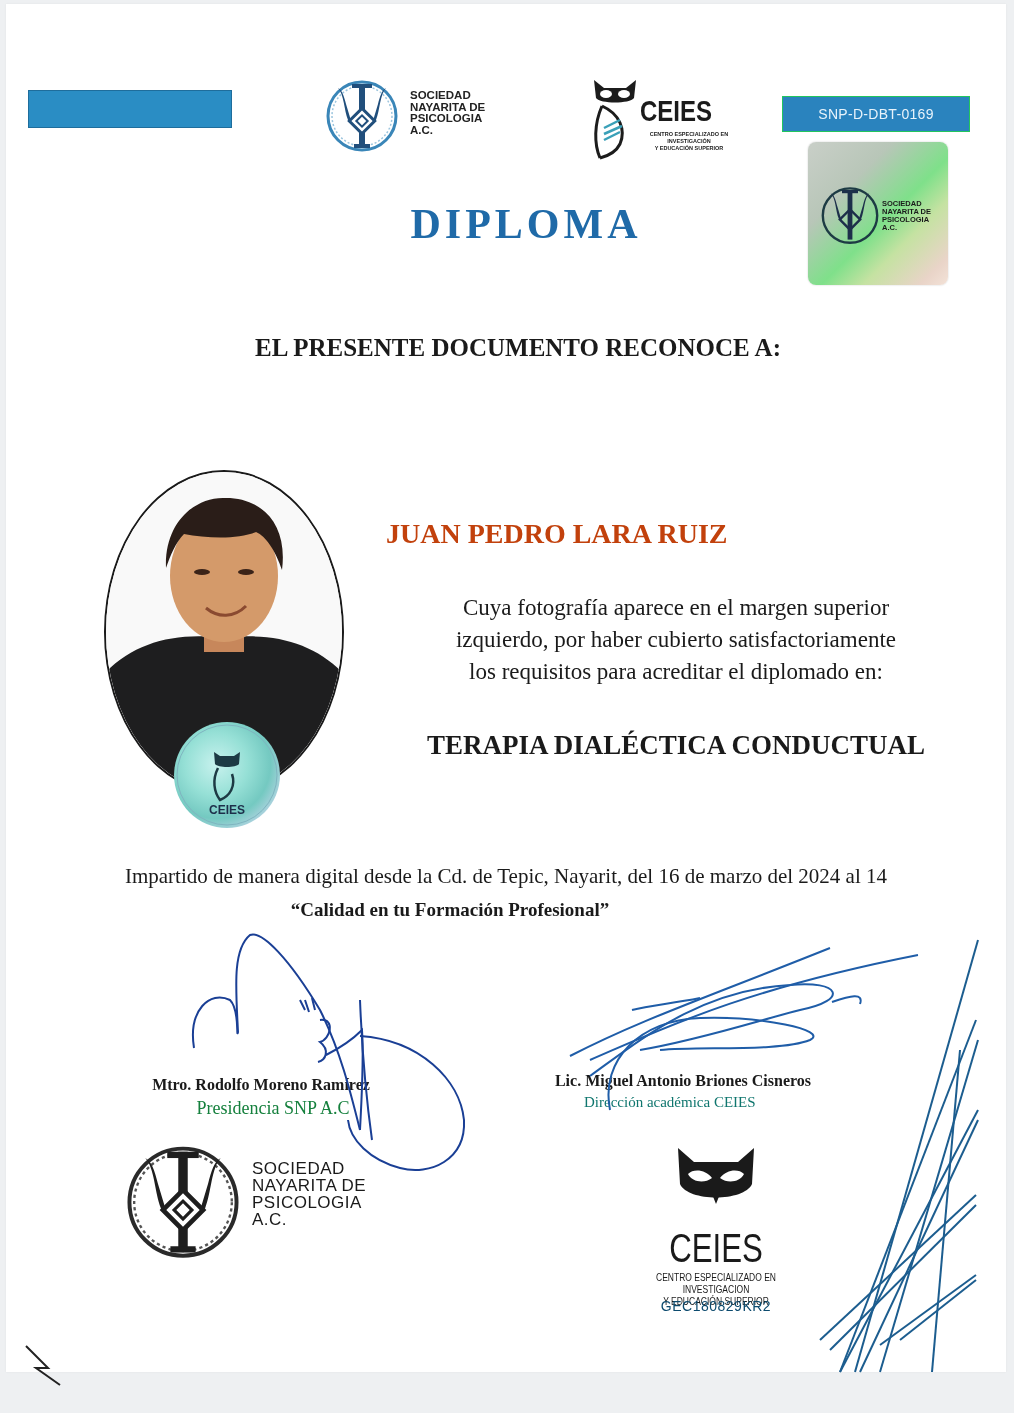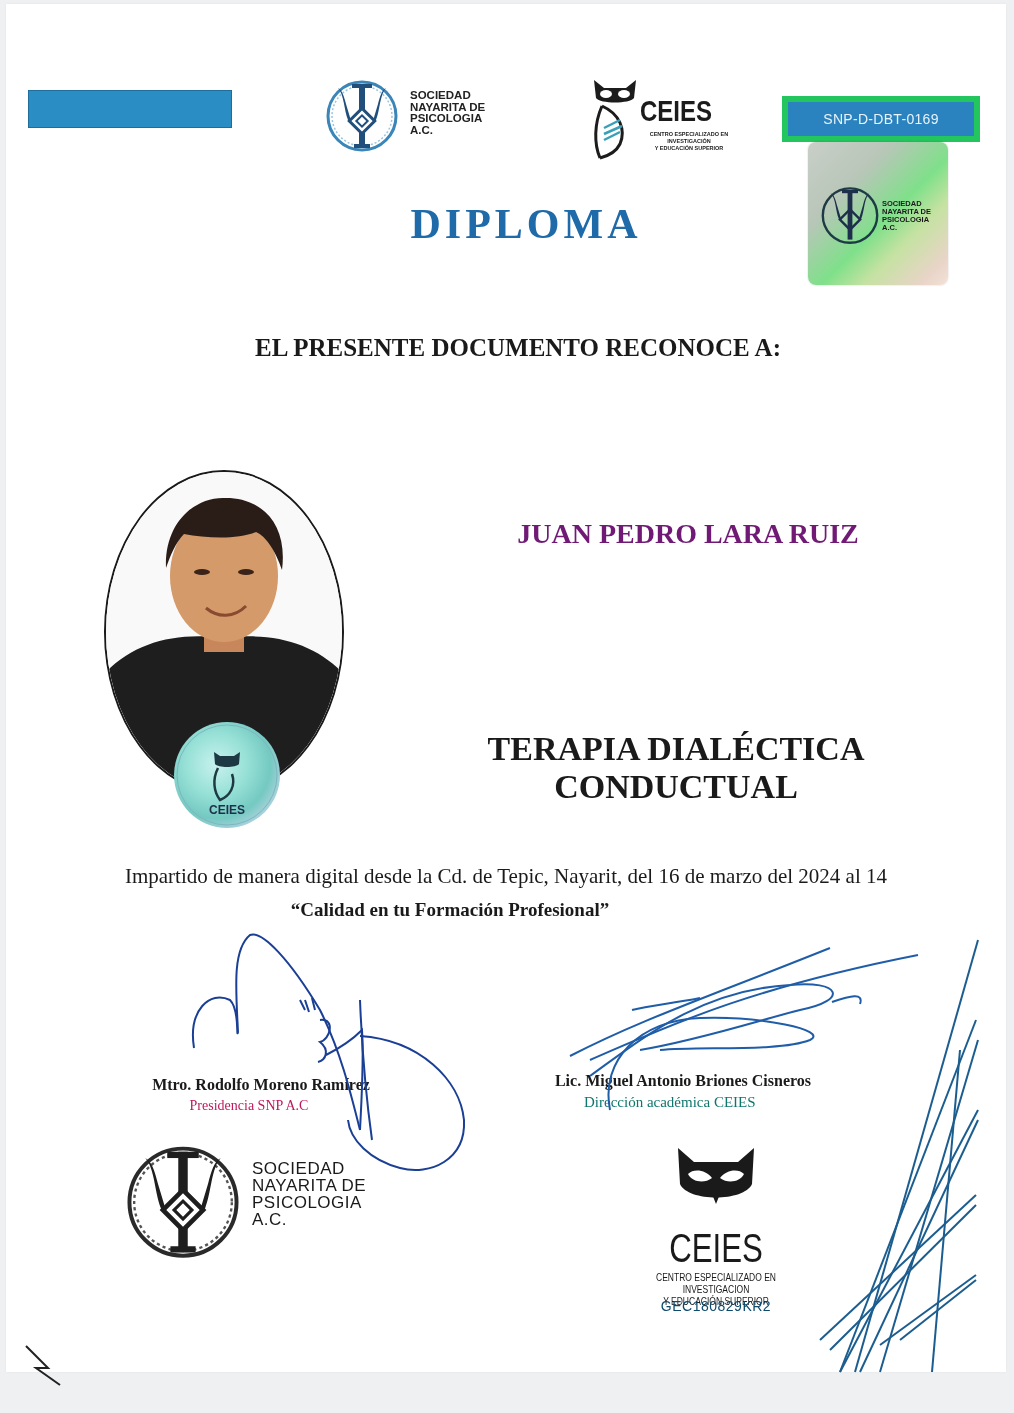--- a/index.html
+++ b/index.html
@@ -9,21 +9,21 @@
   }
   .page {
     position:absolute; left:6px; top:4px; width:1000px; height:1368px; background:#ffffff;
     box-shadow:0 0 2px rgba(0,0,0,0.06);
   }
   .abs { position:absolute; }
   .bar-left {
     left:22px; top:86px; width:202px; height:36px; background:#2a8dc4; border:1px solid #1e6d9c;
   }
   .bar-right {
-    left:776px; top:92px; width:186px; height:34px; background:#2a83be; border:6px solid #22c55e;
+    left:776px; top:92px; width:186px; height:34px; background:#2a83be; border:1px solid #22c55e;
     color:#e8f3fb; font-family:"Liberation Sans", sans-serif; font-size:14px;
     display:flex; align-items:center; justify-content:center; letter-spacing:0.3px;
   }
   .snp-logo-top { left:316px; top:70px; width:80px; height:80px; }
   .snp-text-top {
     left:404px; top:86px; font-family:"Liberation Sans", sans-serif; font-weight:bold; font-size:11.5px;
     line-height:11.5px; color:#222;
   }
   .ceies-logo-top { left:584px; top:70px; width:50px; height:88px; }
   .ceies-title-top {
@@ -53,39 +53,39 @@
   }
   .photo-oval {
     left:98px; top:466px; width:236px; height:320px; border-radius:50%; border:2px solid #1a1a1a;
     overflow:hidden; background:#f7f7f7;
   }
   .seal-small {
     left:168px; top:718px; width:106px; height:106px; border-radius:50%;
     background:radial-gradient(circle at 40% 40%,#c8f2ee 0%,#96e0d6 35%,#74c9c1 60%,#b9d5e5 80%,#d7b8e6 100%);
   }
   .recipient {
-    left:392px; width:580px; top:514px; text-align:center; font-size:28px; font-weight:bold; color:#701a75;
+    left:380px; width:580px; top:514px; font-size:28px; font-weight:bold; color:#c2410c;
   }
   .reason {
     left:370px; width:600px; top:588px; text-align:center; font-size:23px; line-height:32px; color:#1a1a1a;
   }
   .program {
-    left:370px; width:600px; top:726px; text-align:center; font-size:34px; font-weight:bold; color:#1a1a1a;
+    left:370px; width:600px; top:726px; text-align:center; font-size:27px; font-weight:bold; color:#1a1a1a;
   }
   .details {
     left:30px; width:940px; top:810px; text-align:center; font-size:21px; line-height:29px; color:#1a1a1a;margin-top:48px;
   }
   .motto {
     left:0; width:888px; top:895px; text-align:center; font-size:19px; font-weight:bold; color:#1a1a1a;
   }
   .sig1-name {
     left:100px; width:310px; top:1072px; text-align:center; font-size:16px; font-weight:bold; color:#1a1a1a;
   }
   .sig1-role {
-    left:88px; width:310px; top:1094px; text-align:center; font-size:14px; color:#be185d;
+    left:112px; width:310px; top:1094px; text-align:center; font-size:18px; color:#15803d;
   }
   .sig2-name {
     left:522px; width:310px; top:1068px; text-align:center; font-size:16px; font-weight:bold; color:#1a1a1a;
   }
   .sig2-role {
     left:578px; width:310px; top:1090px; text-align:left; font-size:15px; color:#0f766e;
   }
   .snp-logo-bottom { left:114px; top:1132px; width:126px; height:126px; }
   .snp-text-bottom {
     left:246px; top:1156px; font-family:"Liberation Sans", sans-serif; font-size:17px; line-height:17px;
@@ -183,20 +183,25 @@
   <div class="abs seal-small">
     <svg width="106" height="106" viewBox="0 0 106 106">
       <circle cx="53" cy="53" r="50" fill="none" stroke="#7fb5c0" stroke-width="1"></circle>
       <path d="M40 30 L46 34 L60 34 L66 30 L65 42 C62 46 44 46 41 42Z" fill="#1d3a44"></path>
       <path d="M44 46 C38 58 40 70 46 78 C56 74 62 64 58 52" fill="none" stroke="#1d3a44" stroke-width="2.5"></path>
       <text x="53" y="92" text-anchor="middle" font-family="Liberation Sans, sans-serif" font-weight="bold" font-size="12" fill="#1d2f4a">CEIES</text>
     </svg>
   </div>
 
   <div class="abs recipient">JUAN PEDRO LARA RUIZ</div>
+  <div class="abs reason">
+    <div>Cuya fotografía aparece en el margen superior</div>
+    <div>izquierdo, por haber cubierto satisfactoriamente</div>
+    <div>los requisitos para acreditar el diplomado en:</div>
+  </div>
   <div class="abs program">TERAPIA DIALÉCTICA CONDUCTUAL</div>
   <div class="abs details">
     <div>Impartido de manera digital desde la Cd. de Tepic, Nayarit, del 16 de marzo del 2024 al 14</div>
   </div>
   <div class="abs motto">“Calidad en tu Formación Profesional”</div>
 
   <div class="abs sig1-name">Mtro. Rodolfo Moreno Ramírez</div>
   <div class="abs sig1-role">Presidencia SNP A.C</div>
   <div class="abs sig2-name">Lic. Miguel Antonio Briones Cisneros</div>
   <div class="abs sig2-role">Dirección académica CEIES</div>

